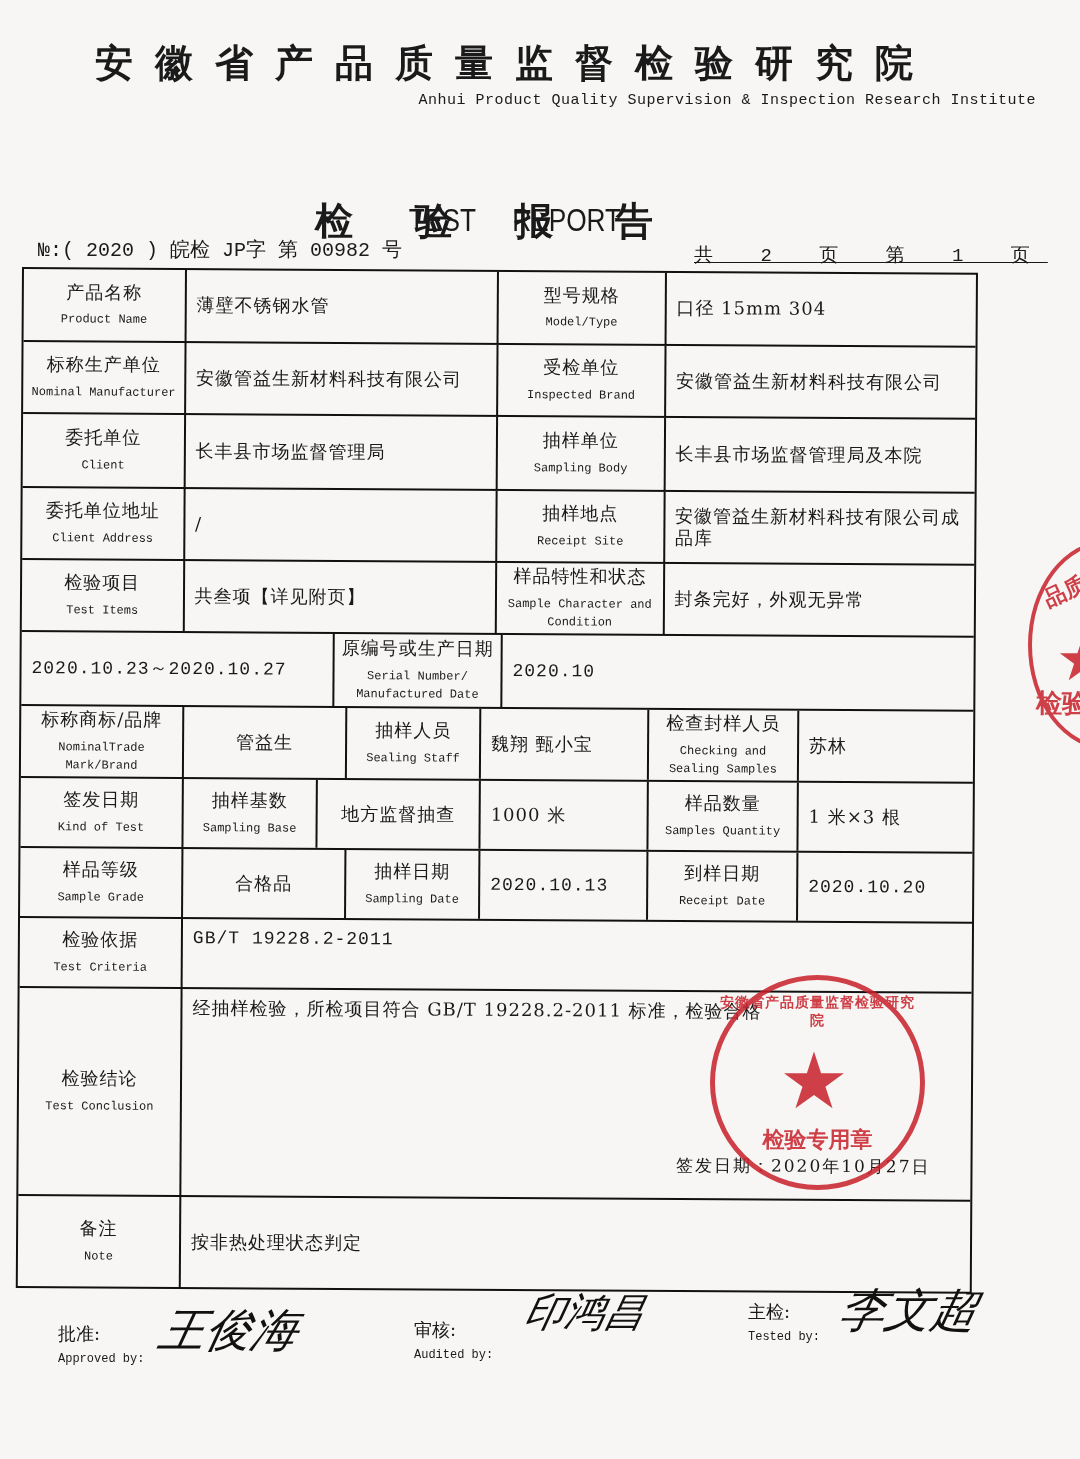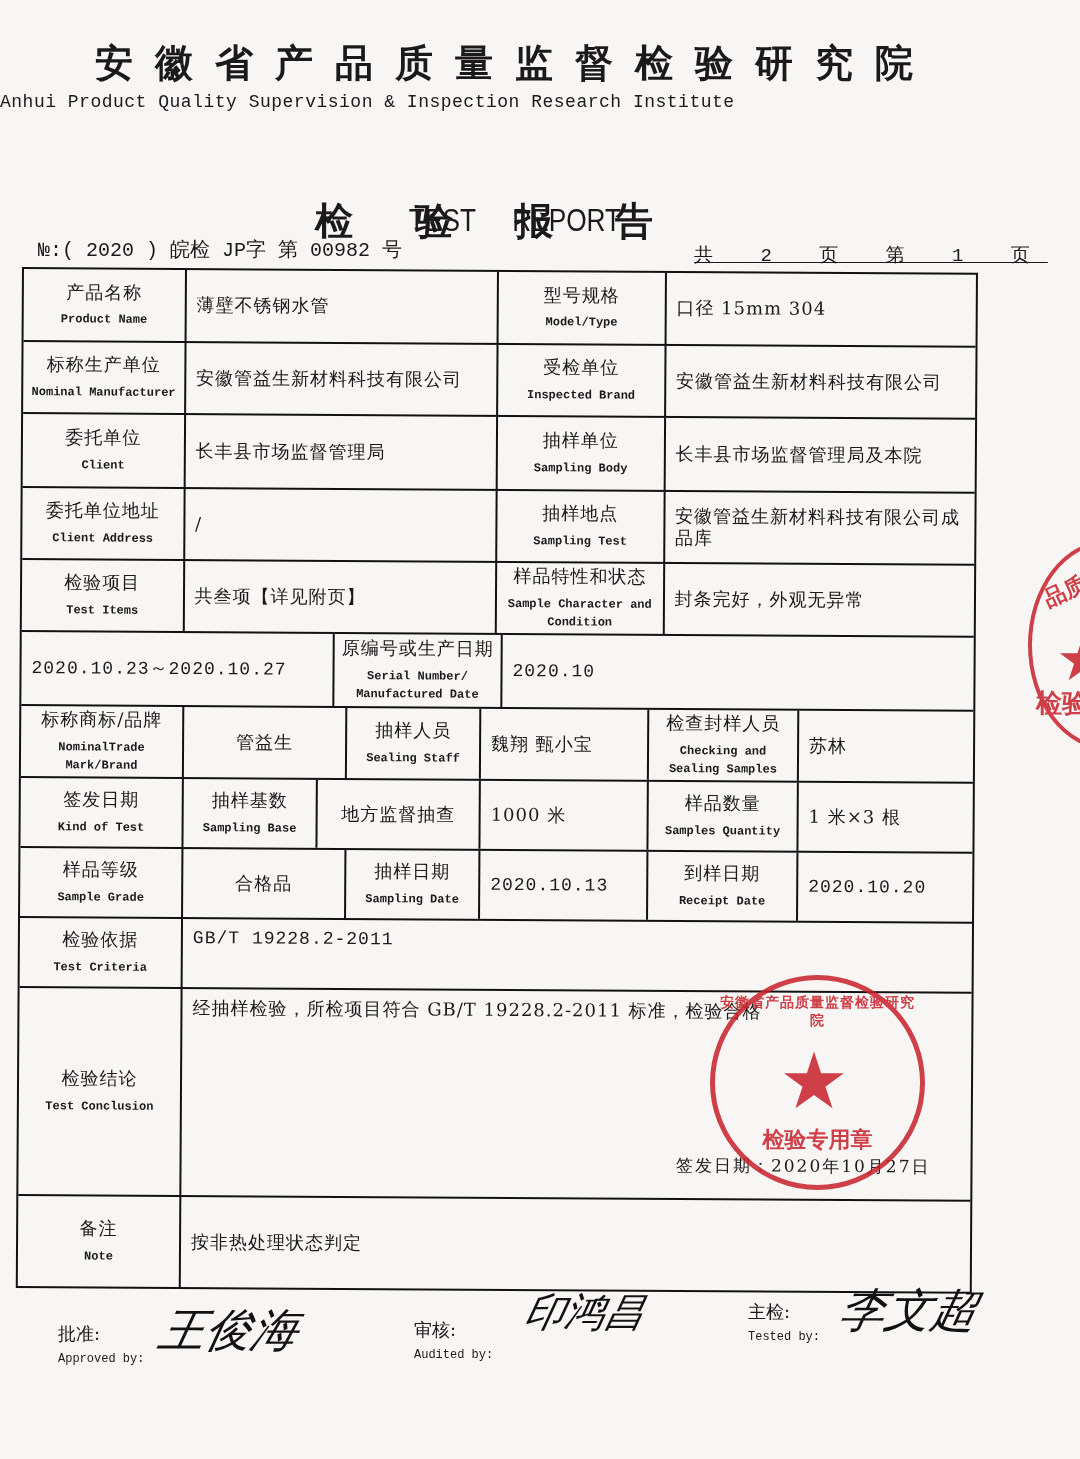--- a/index.html
+++ b/index.html
@@ -8,23 +8,24 @@
     background:#f7f6f4;
     font-family:"DejaVu Serif", "Liberation Serif", serif;
     color:#1a1a1a;
   }
   .org-cn {
     position:absolute; top:38px; left:0; width:1030px; text-align:center;
     font-size:38px; font-weight:bold; letter-spacing:22px;
     font-family:"DejaVu Serif", serif;
   }
   .org-en {
-    position:absolute; top:92px; left:0; width:1030px; text-align:left;
-    font-size:18px; font-family:"Liberation Mono", "DejaVu Sans Mono", monospace;
+    position:absolute; top:92px; left:0; width:1030px; text-align:right;
+    font-size:15px; font-family:"Liberation Mono", "DejaVu Sans Mono", monospace;
     letter-spacing:0.5px;
+    padding-left:6px;
   }
   .title-cn {
     position:absolute; top:152px; left:0; width:1030px; text-align:center;
     font-size:38px; font-weight:bold; letter-spacing:62px;margin-top:44px;
   }
   .title-en {
     position:absolute; top:202px; left:0; width:1030px; text-align:center;
     font-size:32px; font-family:"Liberation Sans", sans-serif; font-stretch:condensed;
     word-spacing:36px; transform:scaleX(0.82);
   }
@@ -45,21 +46,21 @@
   .row { display:flex; border-bottom:2.5px solid #111; box-sizing:border-box; }
   .row:last-child { border-bottom:none; }
   .cell {
     border-right:2.5px solid #111; box-sizing:border-box;
     display:flex; flex-direction:column; justify-content:center;
     padding:0 10px; font-size:18px; line-height:1.25;
   }
   .cell:last-child { border-right:none; }
   .lbl { align-items:center; text-align:center; padding:0 2px; }
   .lbl .cn { font-size:18px; letter-spacing:1px; }
-  .lbl .en { font-size:12px; font-family:"Liberation Mono", "DejaVu Sans Mono", monospace; margin-top:7px; line-height:1.5;font-weight:bold; }
+  .lbl .en { font-size:12px; font-family:"Liberation Mono", "DejaVu Sans Mono", monospace; margin-top:7px; line-height:1.5; }
   .val { font-size:18px; letter-spacing:1px; }
   .val.mono { font-family:"Liberation Mono", monospace; font-size:18px; }
   .c1 { width:163px; }
   .c2 { width:313px; }
   .c3 { width:168px; }
   .c4 { width:310px; }
   .c2a { width:163px;text-align:center; }
   .c2b { width:134px; }
   .c4a { width:150px; }
   .c4b { width:160px; }
@@ -150,21 +151,21 @@
   </div>
 
   <div class="row" style="height:72px">
     <div class="cell lbl c1">
       <span class="cn">委托单位地址</span>
       <span class="en">Client Address</span>
     </div>
     <div class="cell val c2">/</div>
     <div class="cell lbl c3">
       <span class="cn">抽样地点</span>
-      <span class="en">Sampling Test</span>
+      <span class="en">Receipt Site</span>
     </div>
     <div class="cell val c4">安徽管益生新材料科技有限公司成品库</div>
   </div>
 
   <div class="row" style="height:72px">
     <div class="cell lbl c1">
       <span class="cn">检验项目</span>
       <span class="en">Test Items</span>
     </div>
     <div class="cell val c2">共叁项【详见附页】</div>

